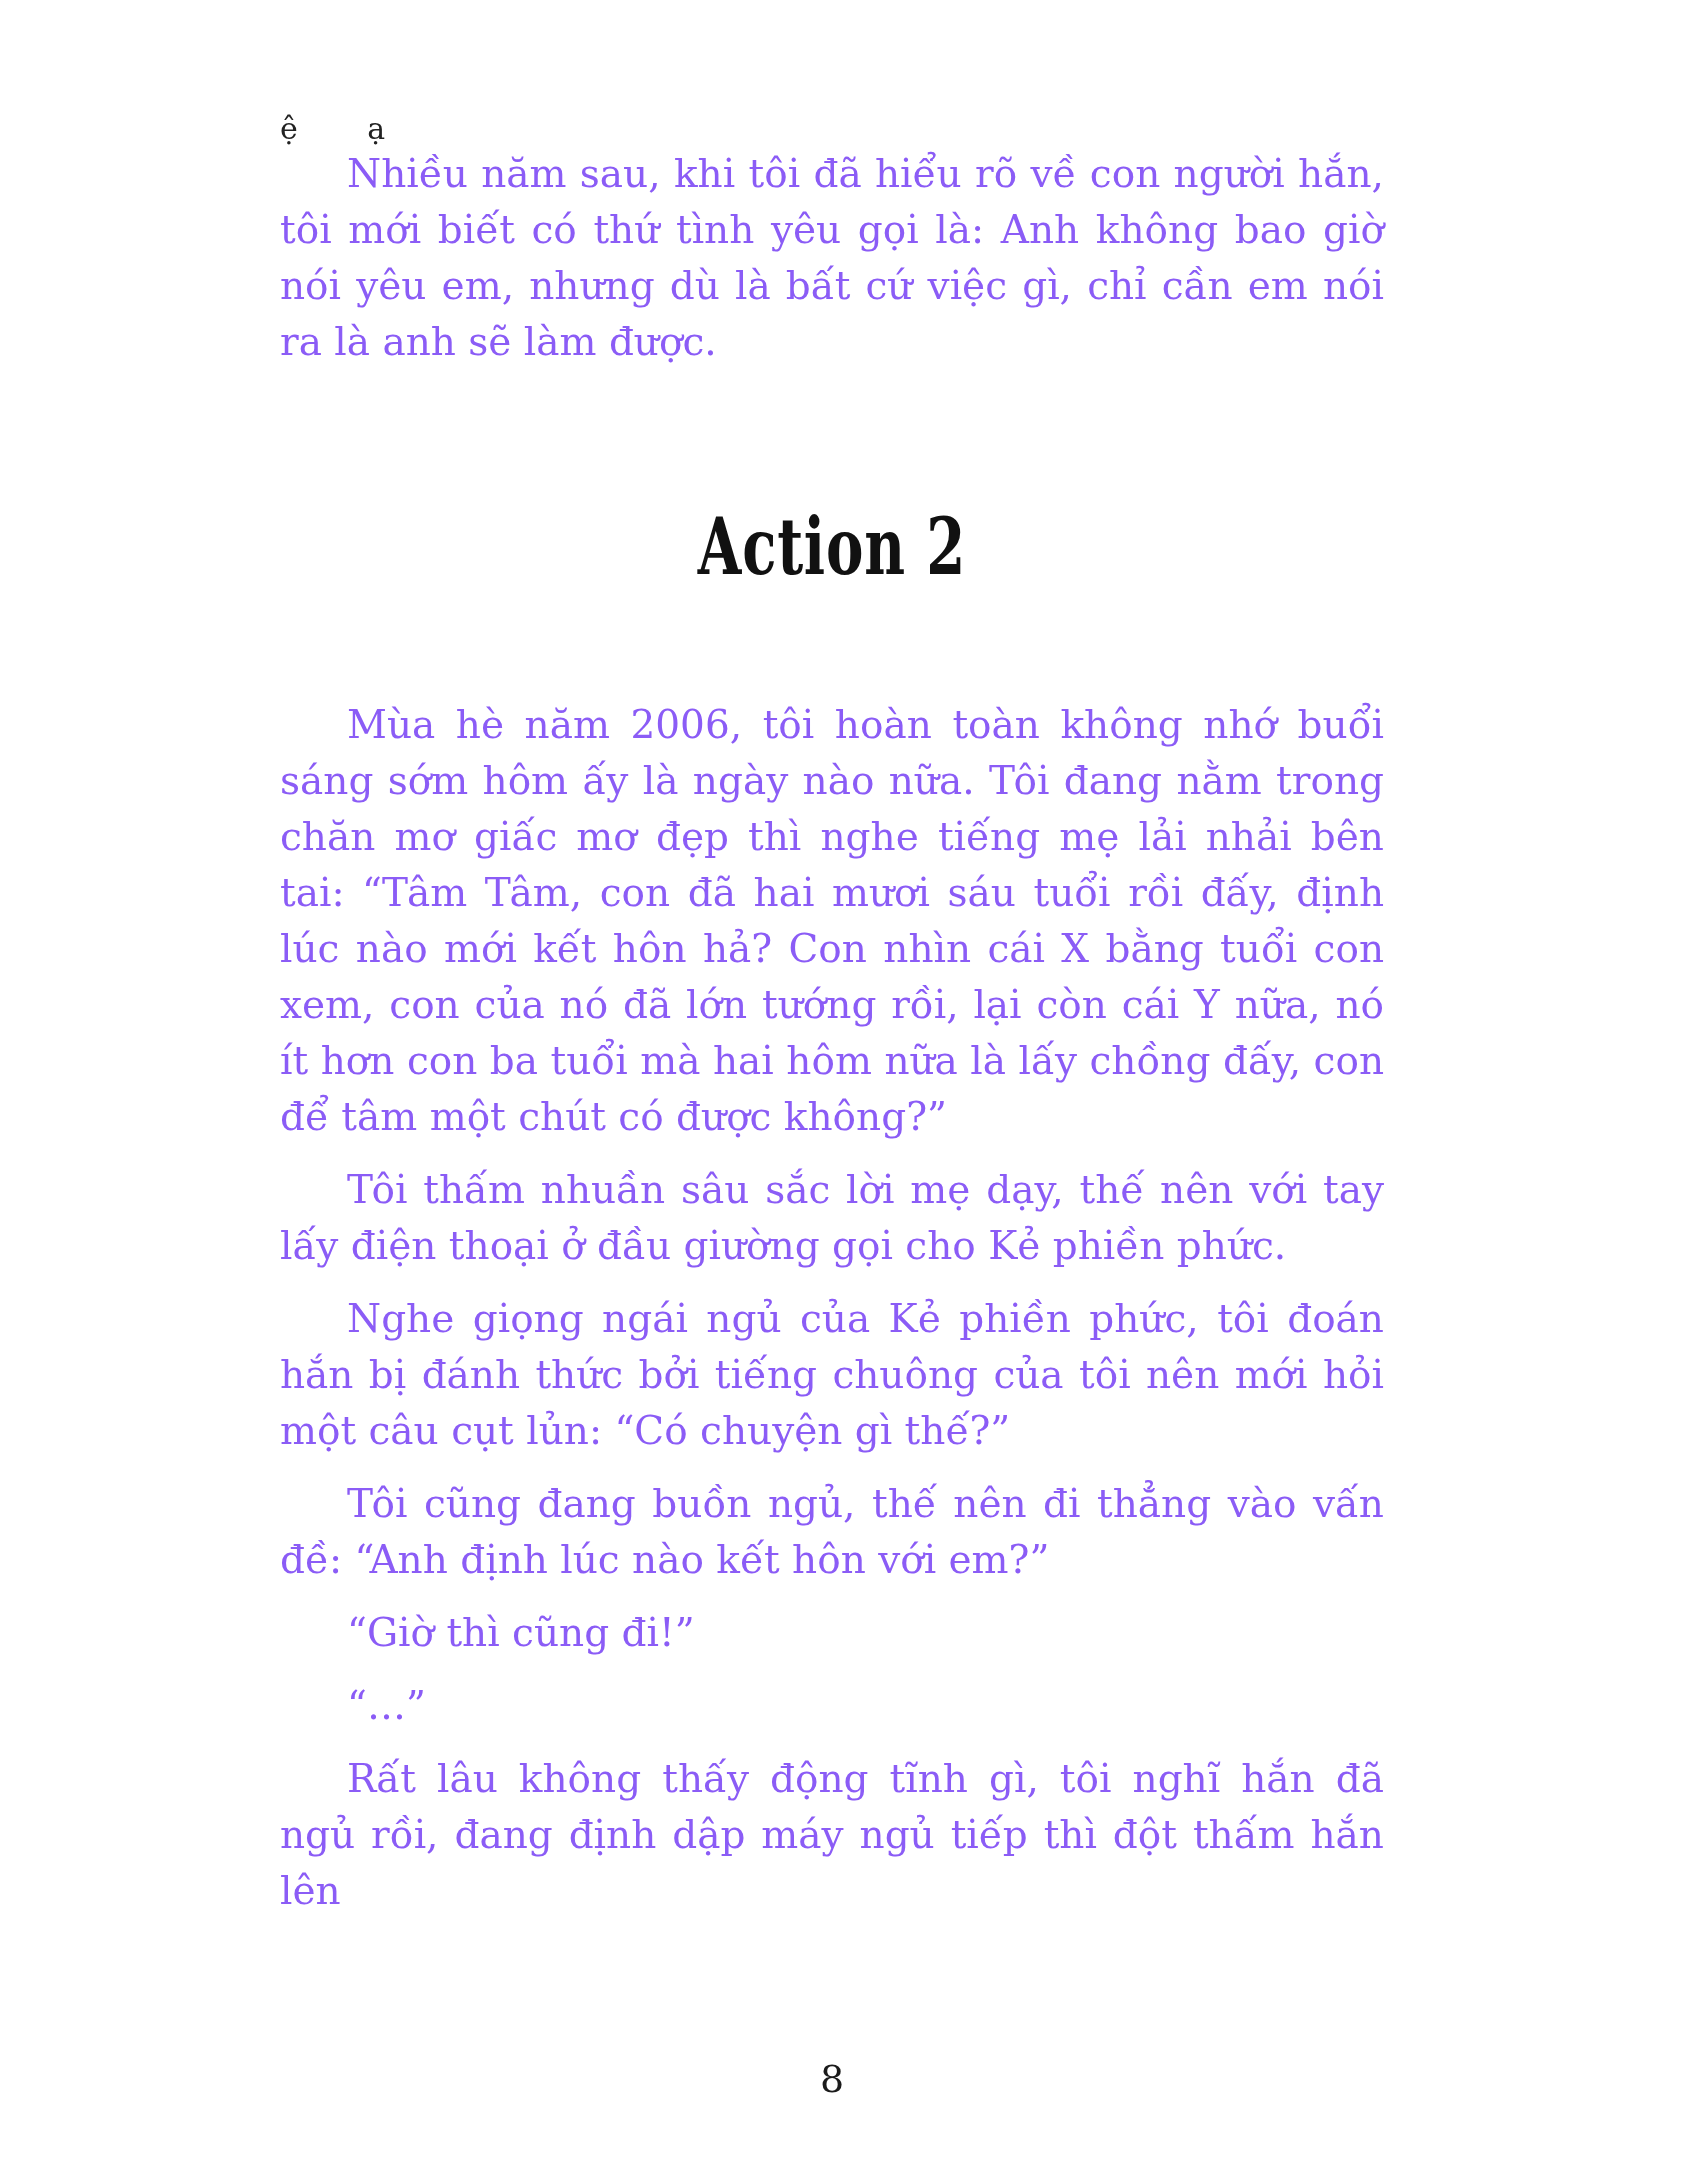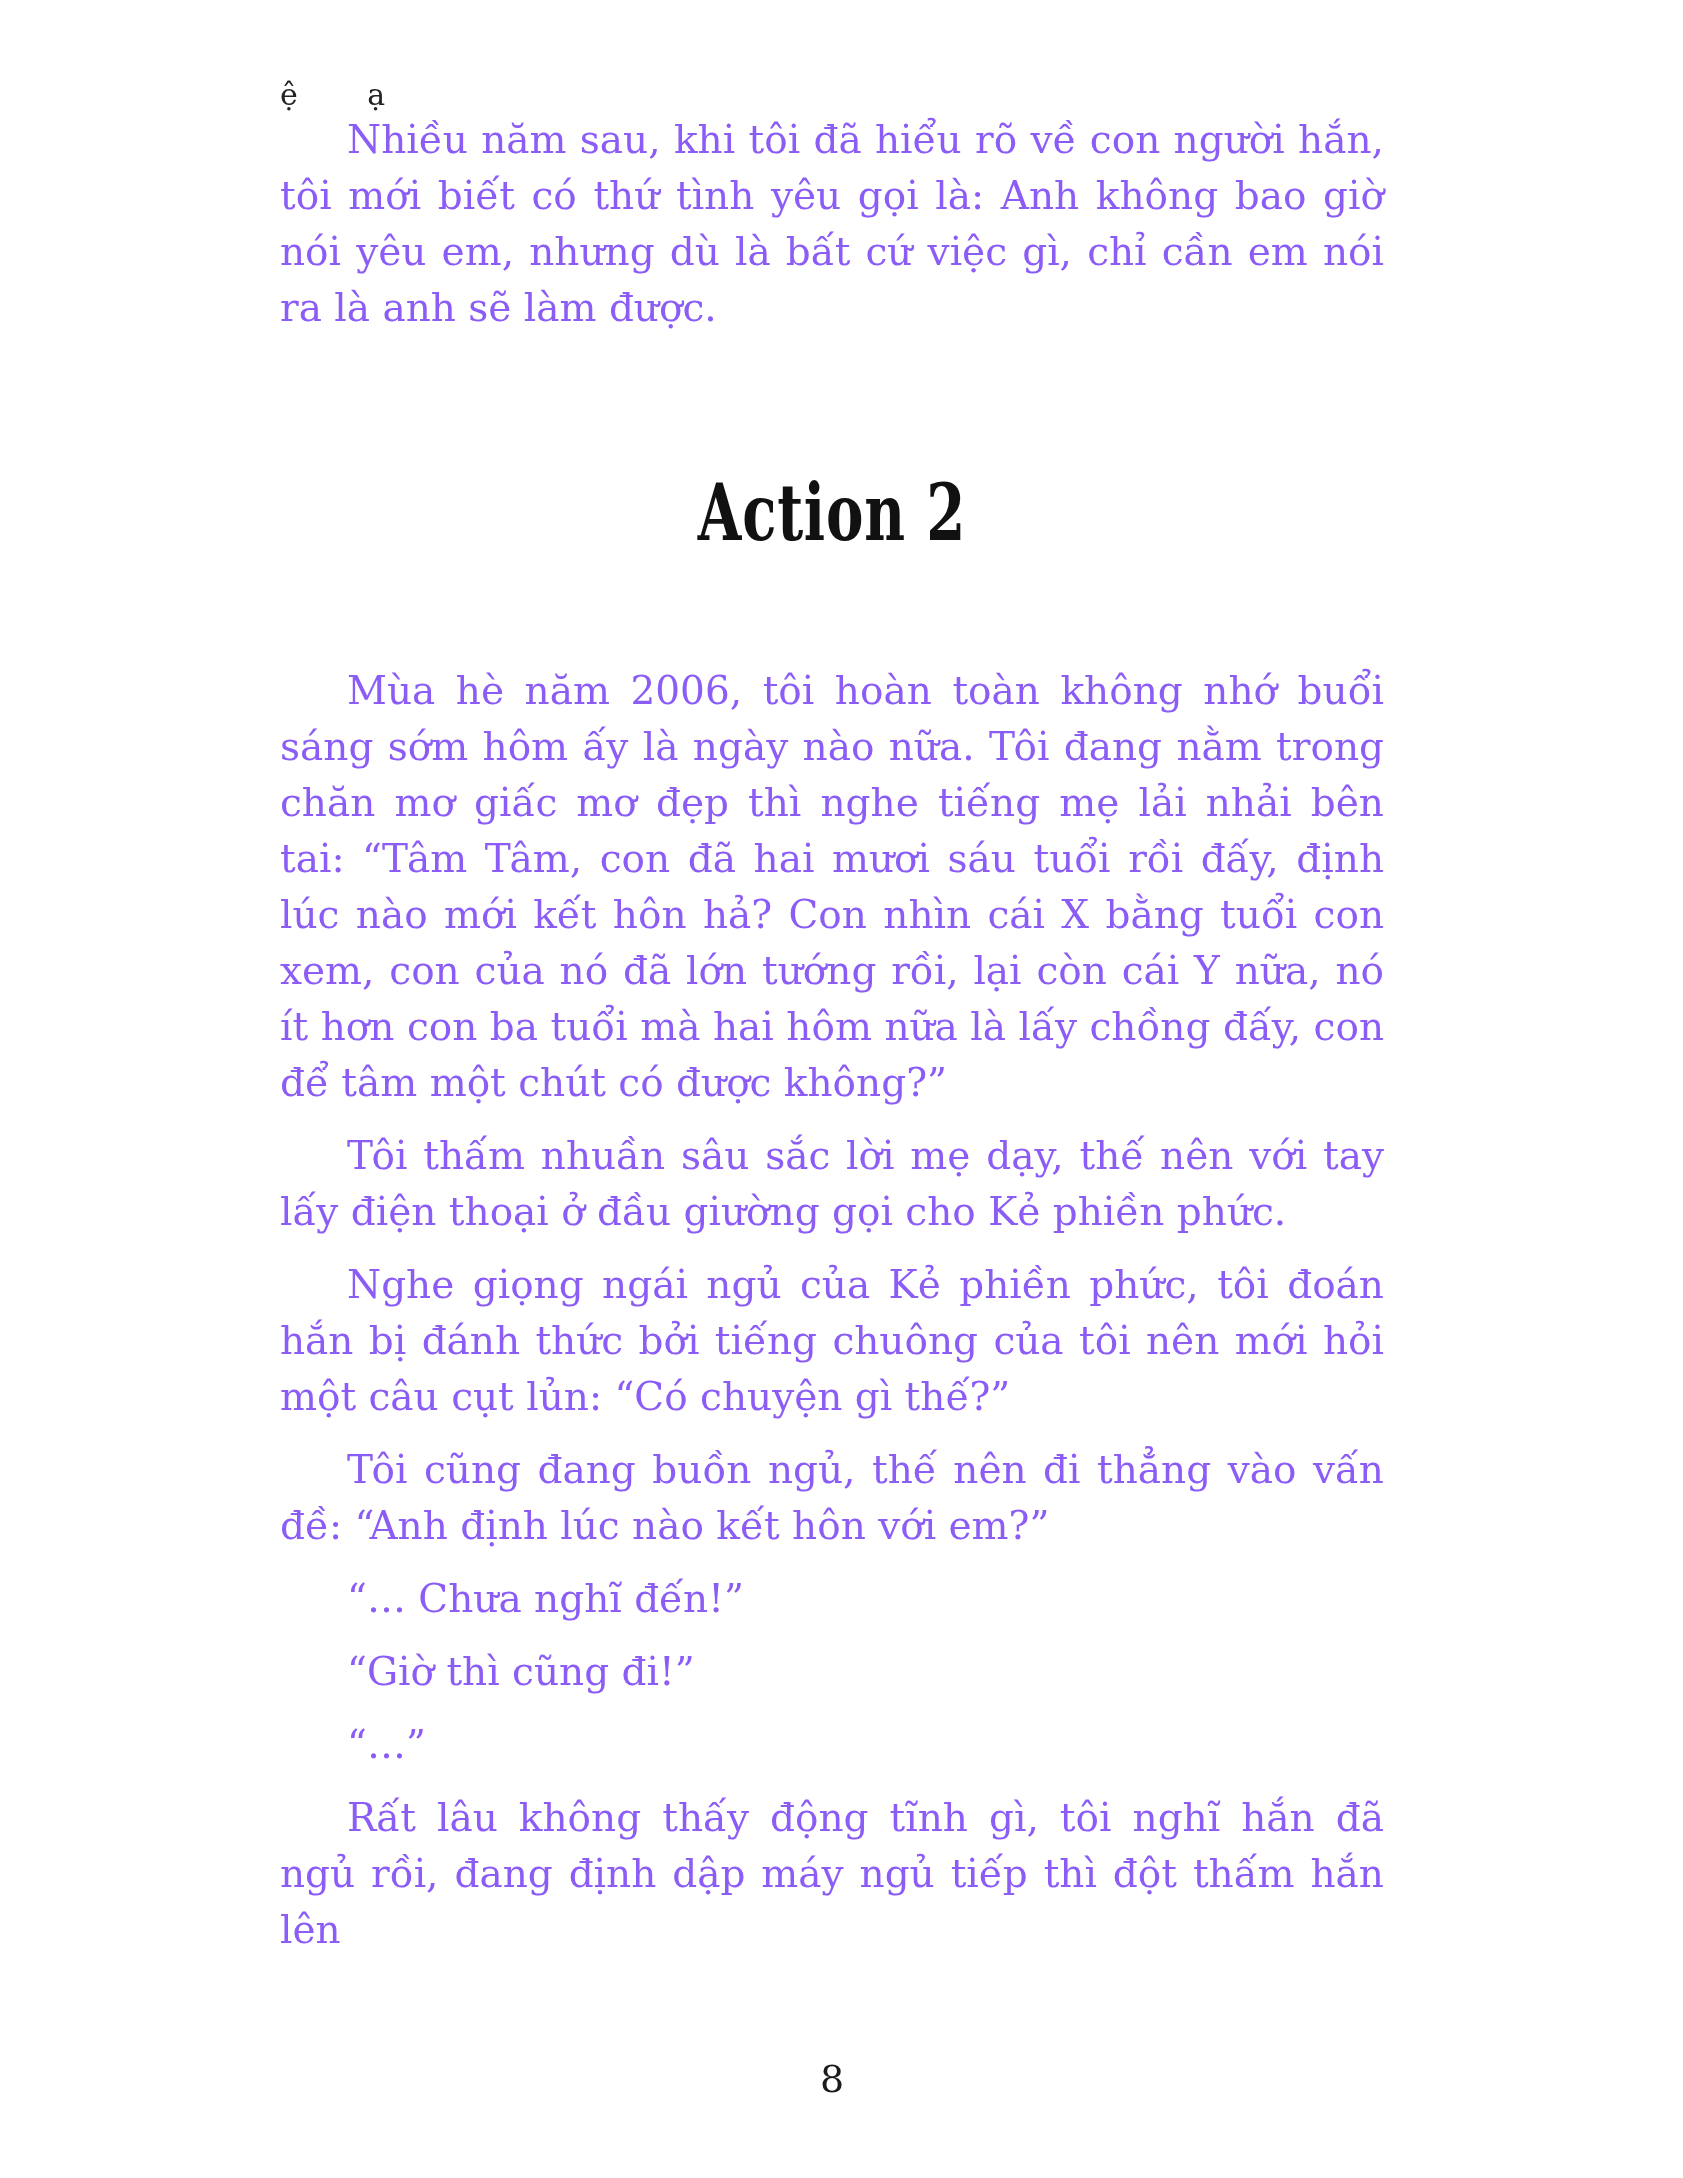--- a/index.html
+++ b/index.html
@@ -16,21 +16,21 @@
     font-family: "DejaVu Serif", "Liberation Serif", serif;
     overflow: hidden;
   }
   .content {
     position: absolute;
     left: 280px;
     top: 0;
     width: 1104px;
   }
   .ornament {
-    margin-top: 77px;
+    margin-top: 111px;
     font-size: 30px;
     letter-spacing: 30px;
     color: #222;
     font-family: "DejaVu Serif", serif;
   }
   p.para {
     font-size: 39px;
     line-height: 56px;
     text-align: justify;
     text-indent: 67px;
@@ -74,21 +74,20 @@
     <div class="ornament">ệ ạ</div>
 
     <p class="para intro">Nhiều năm sau, khi tôi đã hiểu rõ về con người hắn, tôi mới biết có thứ tình yêu gọi là: Anh không bao giờ nói yêu em, nhưng dù là bất cứ việc gì, chỉ cần em nói ra là anh sẽ làm được.</p>
 
     <h1 class="chapter-heading"><span class="inner">Action 2</span></h1>
 
     <p class="para">Mùa hè năm 2006, tôi hoàn toàn không nhớ buổi sáng sớm hôm ấy là ngày nào nữa. Tôi đang nằm trong chăn mơ giấc mơ đẹp thì nghe tiếng mẹ lải nhải bên tai: “Tâm Tâm, con đã hai mươi sáu tuổi rồi đấy, định lúc nào mới kết hôn hả? Con nhìn cái X bằng tuổi con xem, con của nó đã lớn tướng rồi, lại còn cái Y nữa, nó ít hơn con ba tuổi mà hai hôm nữa là lấy chồng đấy, con để tâm một chút có được không?”</p>
     <p class="para">Tôi thấm nhuần sâu sắc lời mẹ dạy, thế nên với tay lấy điện thoại ở đầu giường gọi cho Kẻ phiền phức.</p>
     <p class="para">Nghe giọng ngái ngủ của Kẻ phiền phức, tôi đoán hắn bị đánh thức bởi tiếng chuông của tôi nên mới hỏi một câu cụt lủn: “Có chuyện gì thế?”</p>
     <p class="para">Tôi cũng đang buồn ngủ, thế nên đi thẳng vào vấn đề: “Anh định lúc nào kết hôn với em?”</p>
-    <p class="para">“… Chưa nghĩ đến!”</p>
     <p class="para">“Giờ thì cũng đi!”</p>
     <p class="para">“…”</p>
     <p class="para">Rất lâu không thấy động tĩnh gì, tôi nghĩ hắn đã ngủ rồi, đang định dập máy ngủ tiếp thì đột thấm hắn lên</p>
 
   </div>
 
   <div class="page-number">8</div>
 </div>
 
 

